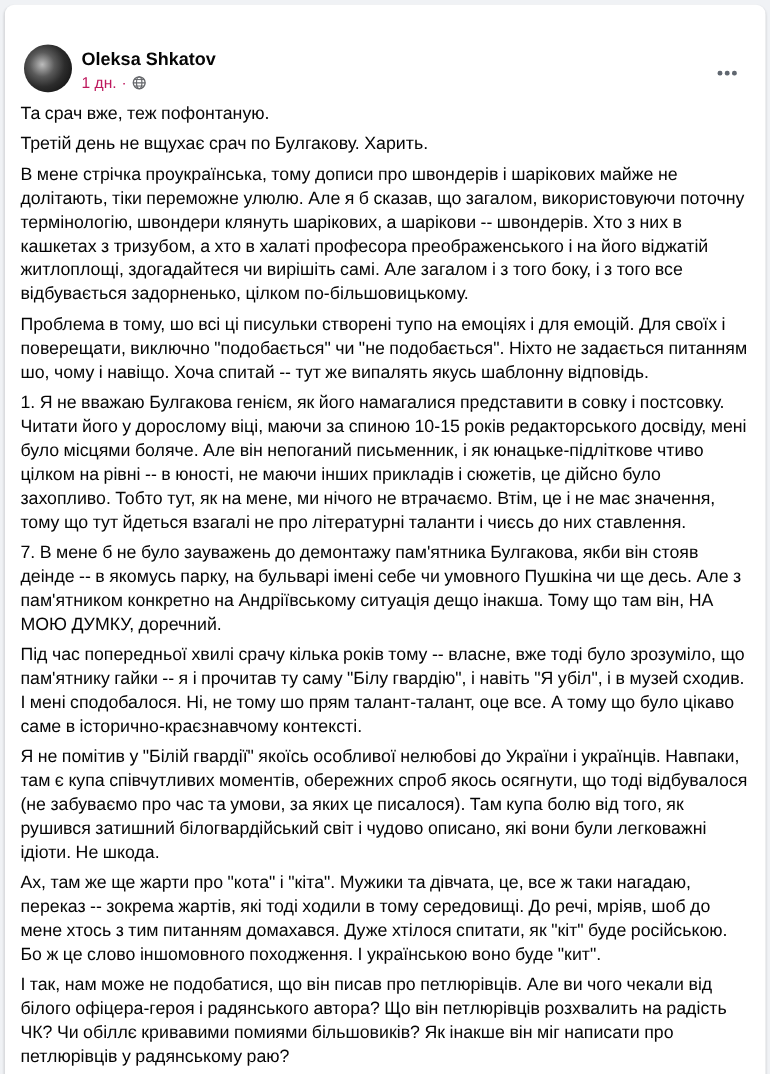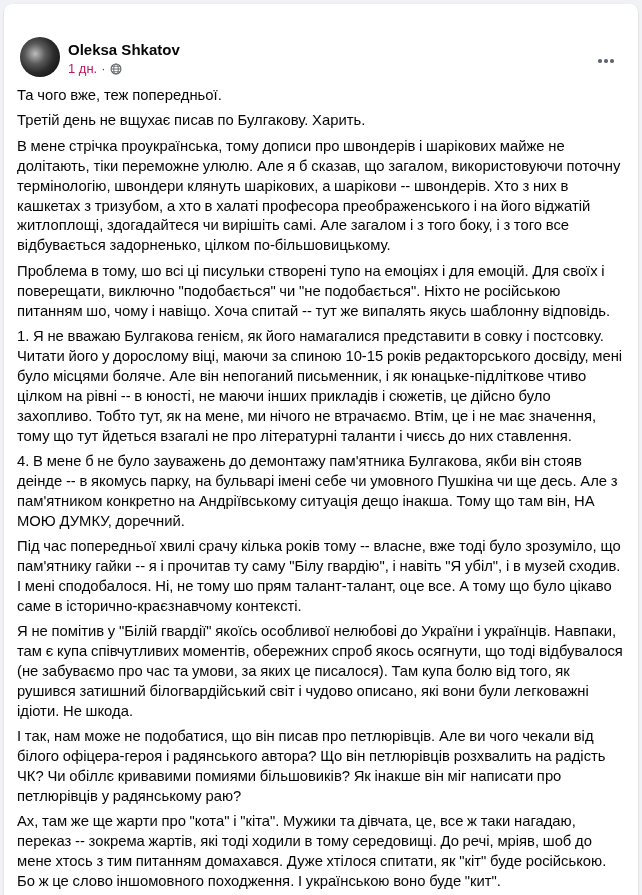--- a/index.html
+++ b/index.html
@@ -111,26 +111,26 @@
     </div>
 
     <button class="more-btn" aria-label="options">
       <i></i>
       <i></i>
       <i></i>
     </button>
   </div>
 
   <div class="post-body">
-    <p>Та чого вже, теж попередньої.</p>
-    <p>Третій день не вщухає писав по Булгакову. Харить.</p>
+    <p>Та срач вже, теж пофонтаную.</p>
+    <p>Третій день не вщухає срач по Булгакову. Харить.</p>
     <p>В мене стрічка проукраїнська, тому дописи про швондерів і шарікових майже не долітають, тіки переможне улюлю. Але я б сказав, що загалом, використовуючи поточну термінологію, швондери клянуть шарікових, а шарікови -- швондерів. Хто з них в кашкетах з тризубом, а хто в халаті професора преображенського і на його віджатій житлоплощі, здогадайтеся чи вирішіть самі. Але загалом і з того боку, і з того все відбувається задорненько, цілком по-більшовицькому.</p>
-    <p>Проблема в тому, шо всі ці писульки створені тупо на емоціях і для емоцій. Для своїх і поверещати, виключно "подобається" чи "не подобається". Ніхто не російською питанням шо, чому і навіщо. Хоча спитай -- тут же випалять якусь шаблонну відповідь.</p>
+    <p>Проблема в тому, шо всі ці писульки створені тупо на емоціях і для емоцій. Для своїх і поверещати, виключно "подобається" чи "не подобається". Ніхто не задається питанням шо, чому і навіщо. Хоча спитай -- тут же випалять якусь шаблонну відповідь.</p>
     <p>1. Я не вважаю Булгакова генієм, як його намагалися представити в совку і постсовку. Читати його у дорослому віці, маючи за спиною 10-15 років редакторського досвіду, мені було місцями боляче. Але він непоганий письменник, і як юнацьке-підліткове чтиво цілком на рівні -- в юності, не маючи інших прикладів і сюжетів, це дійсно було захопливо. Тобто тут, як на мене, ми нічого не втрачаємо. Втім, це і не має значення, тому що тут йдеться взагалі не про літературні таланти і чиєсь до них ставлення.</p>
-    <p>4. В мене б не було зауважень до демонтажу пам'ятника Булгакова, якби він стояв деінде -- в якомусь парку, на бульварі імені себе чи умовного Пушкіна чи ще десь. Але з пам'ятником конкретно на Андріївському ситуація дещо інакша. Тому що там він, НА МОЮ ДУМКУ, доречний.</p>
+    <p>7. В мене б не було зауважень до демонтажу пам'ятника Булгакова, якби він стояв деінде -- в якомусь парку, на бульварі імені себе чи умовного Пушкіна чи ще десь. Але з пам'ятником конкретно на Андріївському ситуація дещо інакша. Тому що там він, НА МОЮ ДУМКУ, доречний.</p>
     <p>Під час попередньої хвилі срачу кілька років тому -- власне, вже тоді було зрозуміло, що пам'ятнику гайки -- я і прочитав ту саму "Білу гвардію", і навіть "Я убіл", і в музей сходив. І мені сподобалося. Ні, не тому шо прям талант-талант, оце все. А тому що було цікаво саме в історично-краєзнавчому контексті.</p>
     <p>Я не помітив у "Білій гвардії" якоїсь особливої нелюбові до України і українців. Навпаки, там є купа співчутливих моментів, обережних спроб якось осягнути, що тоді відбувалося (не забуваємо про час та умови, за яких це писалося). Там купа болю від того, як рушився затишний білогвардійський світ і чудово описано, які вони були легковажні ідіоти. Не шкода.</p>
+    <p>Ах, там же ще жарти про "кота" і "кіта". Мужики та дівчата, це, все ж таки нагадаю, переказ -- зокрема жартів, які тоді ходили в тому середовищі. До речі, мріяв, шоб до мене хтось з тим питанням домахався. Дуже хтілося спитати, як "кіт" буде російською. Бо ж це слово іншомовного походження. І українською воно буде "кит".</p>
     <p>І так, нам може не подобатися, що він писав про петлюрівців. Але ви чого чекали від білого офіцера-героя і радянського автора? Що він петлюрівців розхвалить на радість ЧК? Чи обіллє кривавими помиями більшовиків? Як інакше він міг написати про петлюрівців у радянському раю?</p>
-    <p>Ах, там же ще жарти про "кота" і "кіта". Мужики та дівчата, це, все ж таки нагадаю, переказ -- зокрема жартів, які тоді ходили в тому середовищі. До речі, мріяв, шоб до мене хтось з тим питанням домахався. Дуже хтілося спитати, як "кіт" буде російською. Бо ж це слово іншомовного походження. І українською воно буде "кит".</p>
 
   </div>
 
 </div>
 
 </body></html>

